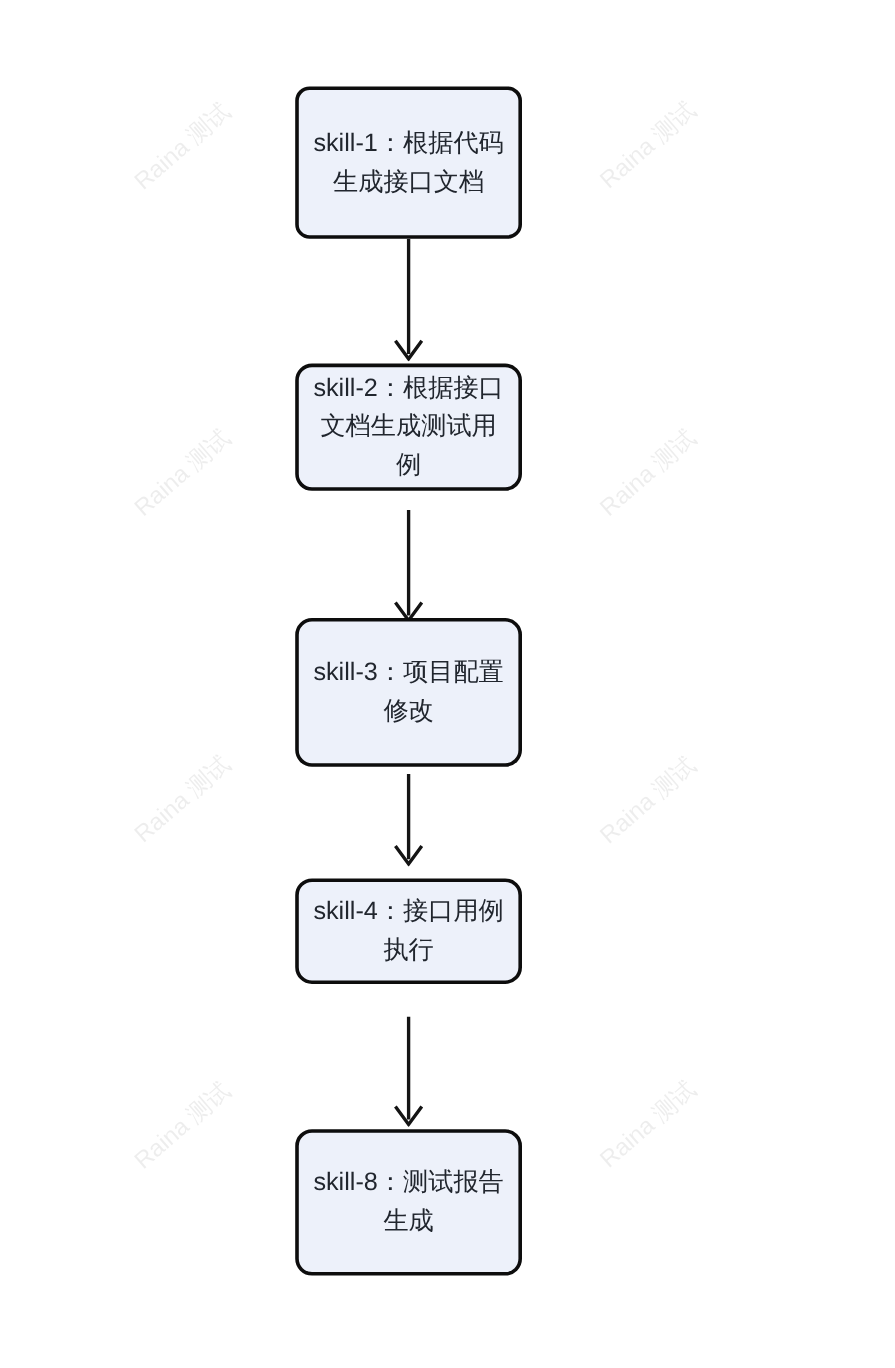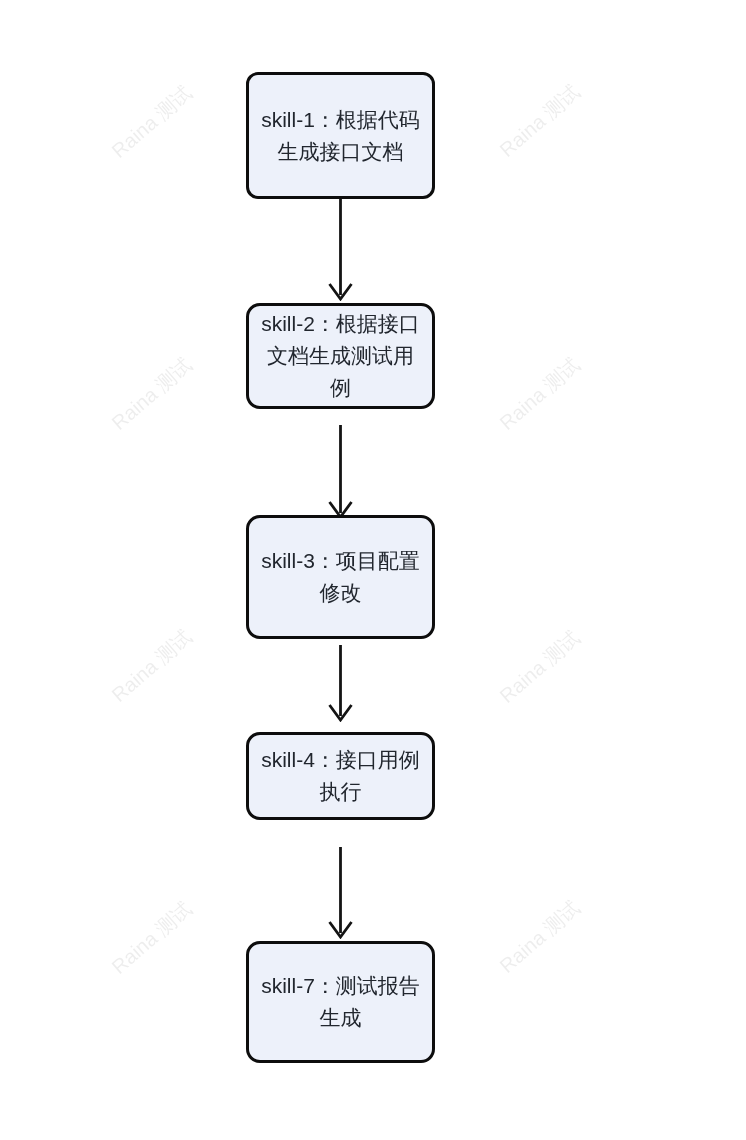--- a/index.html
+++ b/index.html
@@ -107,17 +107,17 @@
     <div class="node-label">skill-4：接口用例
 执行</div>
   </div>
 
   <svg class="flow-arrow" style="top:847px;" width="33" height="92" viewBox="0 0 33 92">
     <line x1="16.5" y1="0" x2="16.5" y2="86"></line>
     <polyline points="5.5,75 16.5,90 27.5,75"></polyline>
   </svg>
 
   <div class="flow-node" style="top:941px; height:122px;">
-    <div class="node-label">skill-7：测试报告
+    <div class="node-label">skill-8：测试报告
 生成</div>
   </div>
 
 </div>
 
 </body></html>

